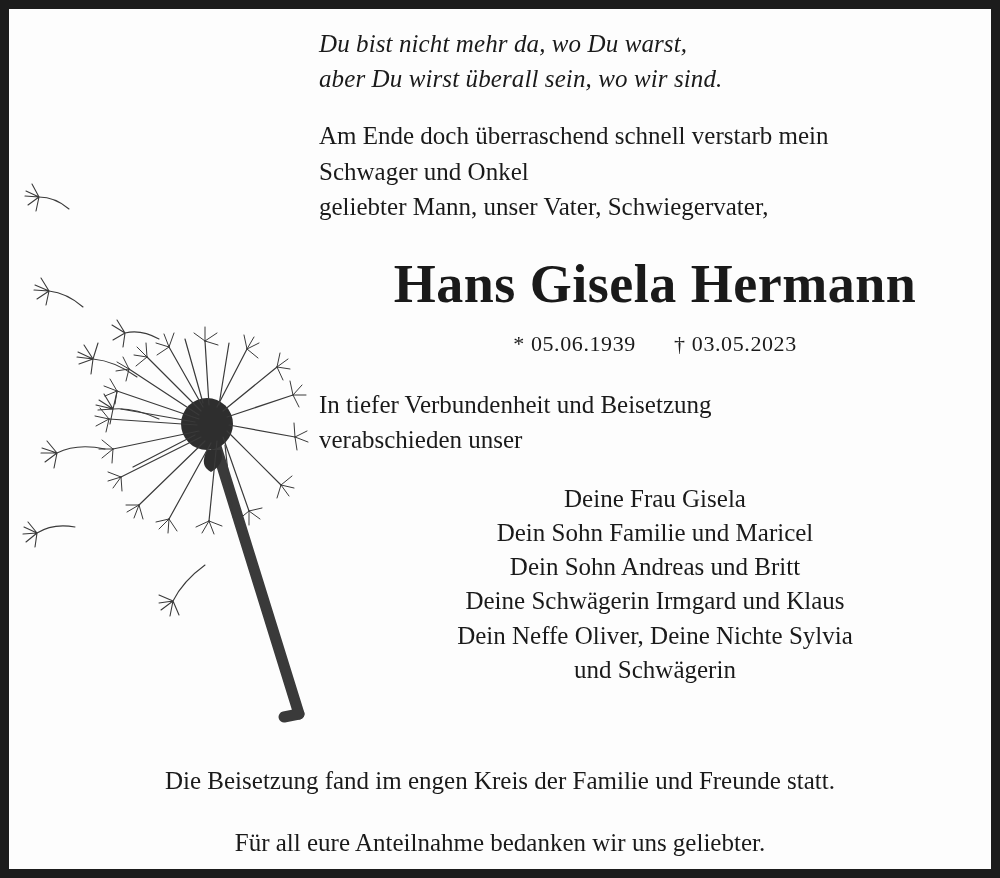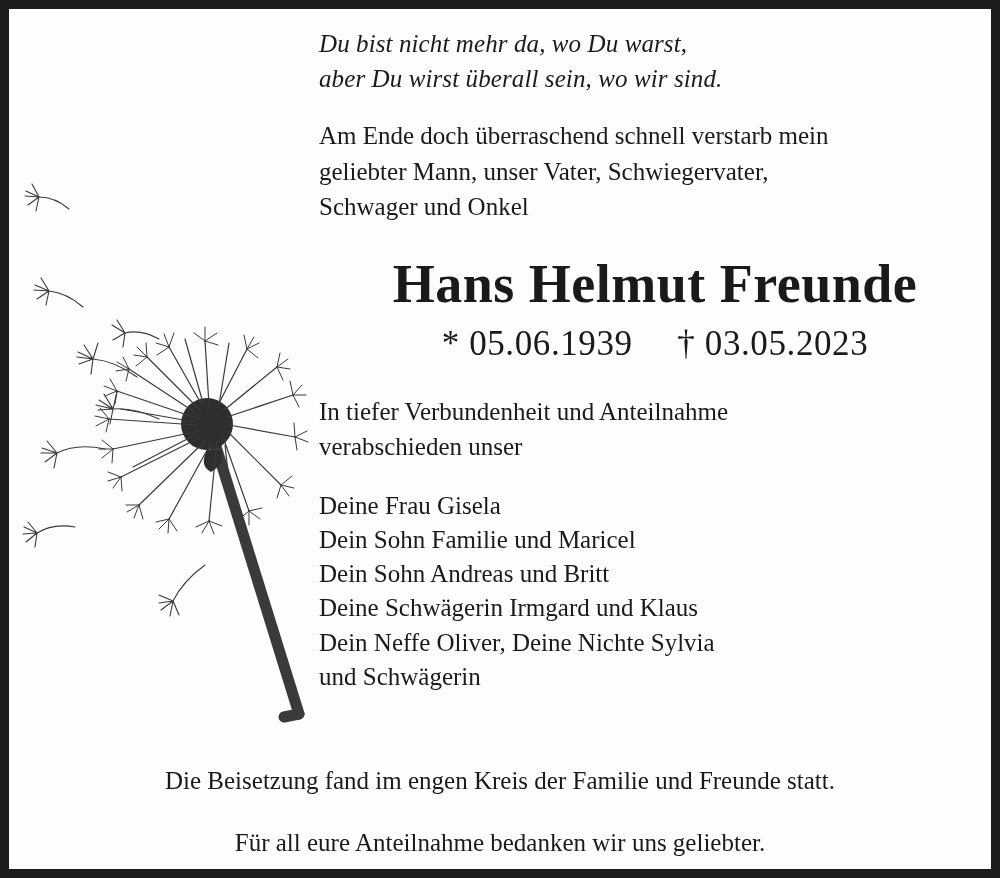--- a/index.html
+++ b/index.html
@@ -63,40 +63,40 @@
 
   .name {
     margin-top: 28px;
     text-align: center;
     font-weight: bold;
     font-size: 54px;
     letter-spacing: 0.5px;
     white-space: nowrap;
   }
   .dates {
-    margin-top: 9px;
+    margin-top: 16px;
     text-align: center;
-    font-size: 35px;
+    font-size: 22px;
     letter-spacing: .6px;
   }
   .dates .gap { display: inline-block; width: 26px; }
 
   .thanks {
     margin-top: 30px;
     font-size: 25px;
     line-height: 1.42;
   }
   .thanks div { white-space: nowrap; }
 
   .family {
     margin-top: 24px;
     font-size: 25px;
     line-height: 1.37;
   }
-  .family div { white-space: nowrap; }
+  .family div { white-space: nowrap; text-align: center; }
 
   
   .footer {
     position: absolute;
     left: 0;
     right: 0;
     bottom: 12px;
     text-align: center;
   }
   .footer .line1 {
@@ -200,34 +200,34 @@
 
     <div class="content">
 
       <div class="verse">
         <div>Du bist nicht mehr da, wo Du warst,</div>
         <div>aber Du wirst überall sein, wo wir sind.</div>
       </div>
 
       <div class="intro">
         <div>Am Ende doch überraschend schnell verstarb mein</div>
+        <div>Schwager und Onkel</div>
         <div>geliebter Mann, unser Vater, Schwiegervater,</div>
-        <div>Schwager und Onkel</div>
-      </div>
-
-      <div class="name">Hans Helmut Freunde</div>
+      </div>
+
+      <div class="name">Hans Gisela Hermann</div>
 
       <div class="dates">
         <span>* 05.06.1939</span>
         <span class="gap"></span>
         <span>† 03.05.2023</span>
       </div>
 
       <div class="thanks">
-        <div>In tiefer Verbundenheit und Anteilnahme</div>
+        <div>In tiefer Verbundenheit und Beisetzung</div>
         <div>verabschieden unser</div>
       </div>
 
       <div class="family">
         <div>Deine Frau Gisela</div>
         <div>Dein Sohn Familie und Maricel</div>
         <div>Dein Sohn Andreas und Britt</div>
         <div>Deine Schwägerin Irmgard und Klaus</div>
         <div>Dein Neffe Oliver, Deine Nichte Sylvia</div>
         <div>und Schwägerin</div>

